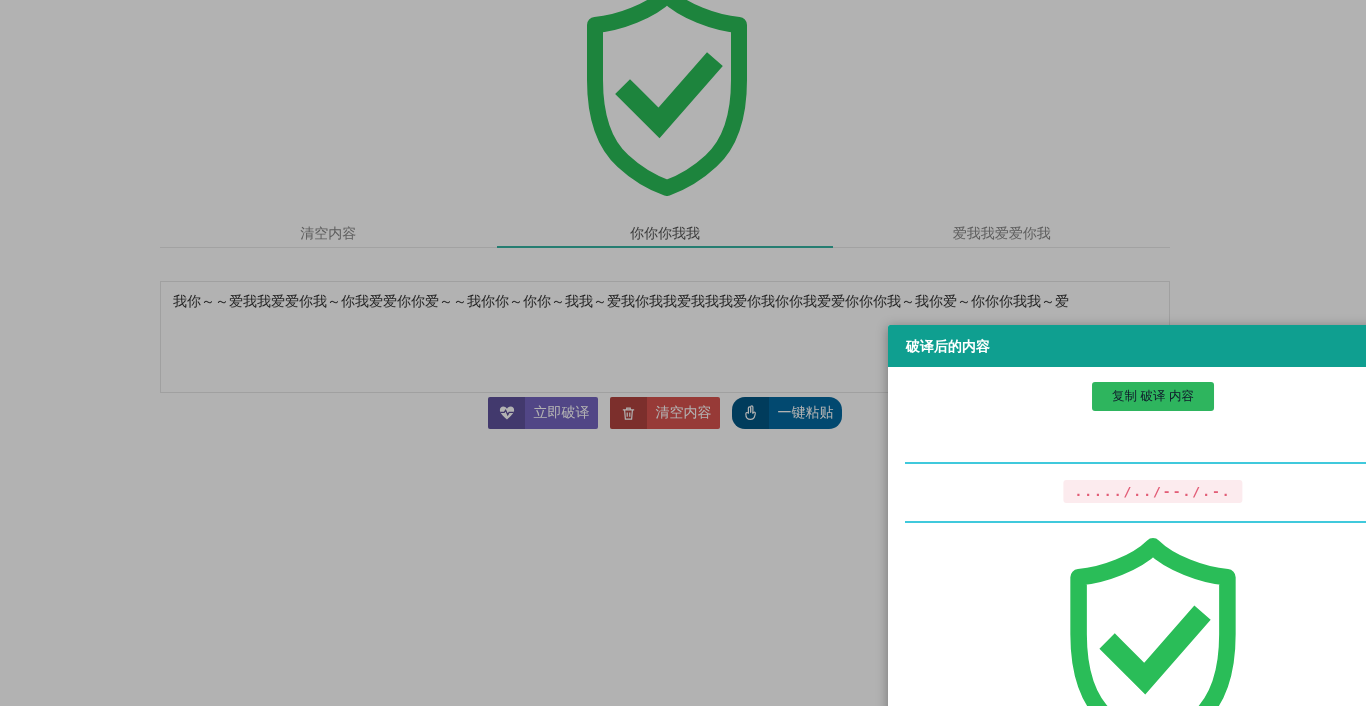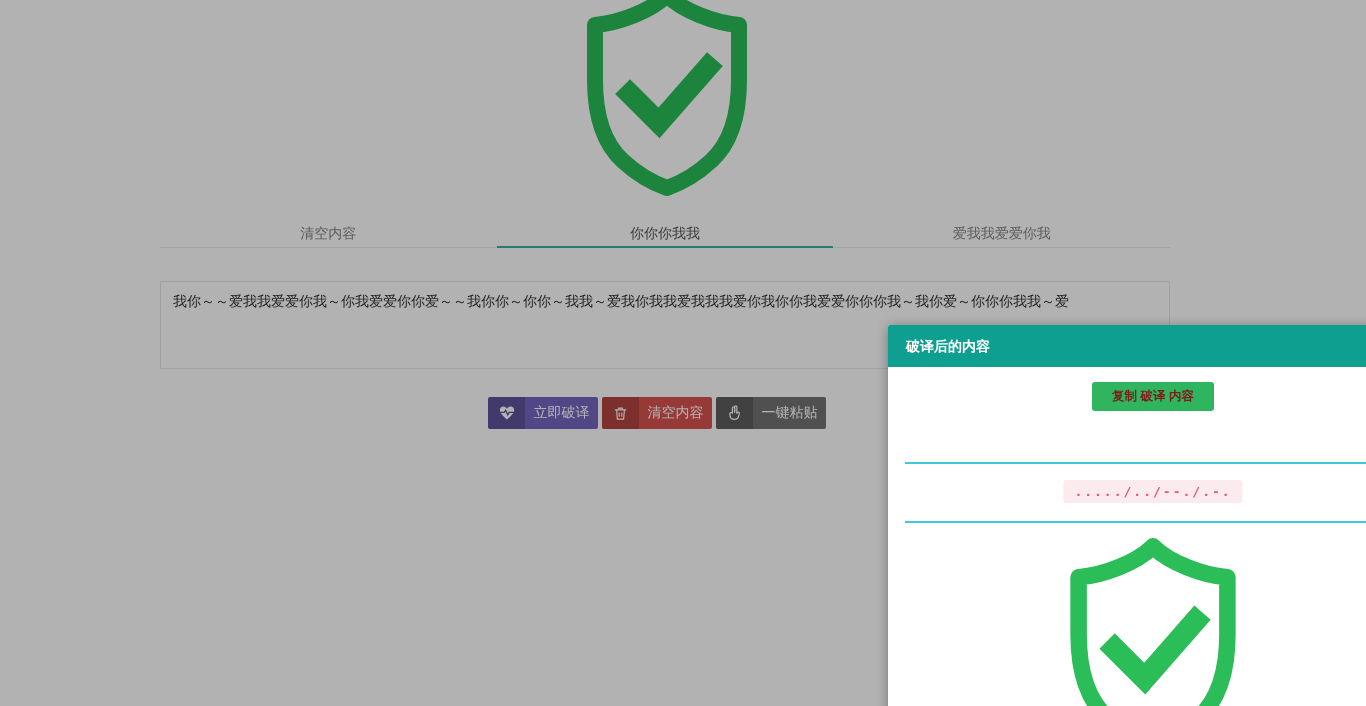--- a/index.html
+++ b/index.html
@@ -10,46 +10,46 @@
   .page { position:absolute; inset:0; background:#ffffff; }
 
   .shield-top { position:absolute; left:567px; top:-16px; width:200px; height:212px; }
 
   .tabs { position:absolute; left:160px; top:220px; width:1010px; height:27px; display:flex; }
   .tab { flex:1 1 33.33%; text-align:center; font-size:14px; color:#888; line-height:27px; cursor:pointer; }
   .tab.active { color:#555; }
   .tabs-divider { position:absolute; left:160px; top:247px; width:1010px; height:1px; background:#e8e8e8; }
   .tab-underline { position:absolute; left:497px; top:246px; width:336px; height:2px; background:#35b3a3; }
 
-  .cipher-input { position:absolute; left:160px; top:281px; width:1010px; height:88px;
+  .cipher-input { position:absolute; left:160px; top:281px; width:1010px; height:112px;
     border:1px solid #e6e6e6; background:#fff; resize:none; padding:8px 12px;
     font-size:14px; color:#333; line-height:22px;
     font-family:"Liberation Sans","DejaVu Sans",sans-serif; outline:none; }
 
-  .btn-row { position:absolute; left:488px; top:397px; display:flex; gap:4px; }
+  .btn-row { position:absolute; left:488px; top:397px; display:flex; gap:12px; }
   .btn { display:flex; align-items:stretch; height:32px; width:110px; border:none;
     color:#fff; font-size:14px; cursor:pointer; padding:0; border-radius:2px; overflow:hidden;
     font-family:"Liberation Sans","DejaVu Sans",sans-serif; }
   .btn .ic { width:37px; display:flex; align-items:center; justify-content:center; background:rgba(0,0,0,0.18); }
   .btn .lb { flex:1; display:flex; align-items:center; justify-content:center; }
   .btn-decrypt { background:#7565c0; }
   .btn-clear   { background:#d9534f; }
-  .btn-paste   { background:#737373; }
+  .btn-paste   { background:#0369a1;border-radius:13px; }
 
   
   .overlay { position:absolute; inset:0; background:rgba(0,0,0,0.30); z-index:10; }
 
   
   .modal { position:absolute; left:888px; top:325px; width:530px; height:430px; z-index:20;
     background:#ffffff; border-radius:2px; box-shadow:0 2px 12px rgba(0,0,0,0.35); }
   .modal-header { height:42px; background:#0f9f90; color:#fff; font-size:14px; font-weight:bold;
     line-height:42px; padding-left:18px; border-radius:2px 2px 0 0; }
   .modal-body { position:relative; height:388px; }
   .copy-btn { position:absolute; left:50%; transform:translateX(-50%); top:15px;
-    background:#2eb55e; color:#7f1d1d; border:none; border-radius:3px; font-weight:bold;
+    background:#2eb55e; color:#0f172a; border:none; border-radius:3px; font-weight:normal;
     font-size:12.5px; padding:6px 20px; cursor:pointer; white-space:nowrap;
     font-family:"Liberation Sans","DejaVu Sans",sans-serif; }
   .rule { position:absolute; left:17px; width:496px; height:2px; background:#40c9dc; border:none; }
   .rule-1 { top:95px; } .rule-2 { top:154px; }
   .morse { position:absolute; left:50%; transform:translateX(-50%); top:113px;
     background:#fcebee; color:#e25c76; font-family:"DejaVu Sans Mono",monospace;
     font-weight:bold; font-size:13px; letter-spacing:2px; padding:4px 11px; border-radius:3px; white-space:nowrap; }
   .shield-result { position:absolute; left:50%; transform:translateX(-50%); top:169px; width:207px; height:217px; }
 </style>
 </head>

